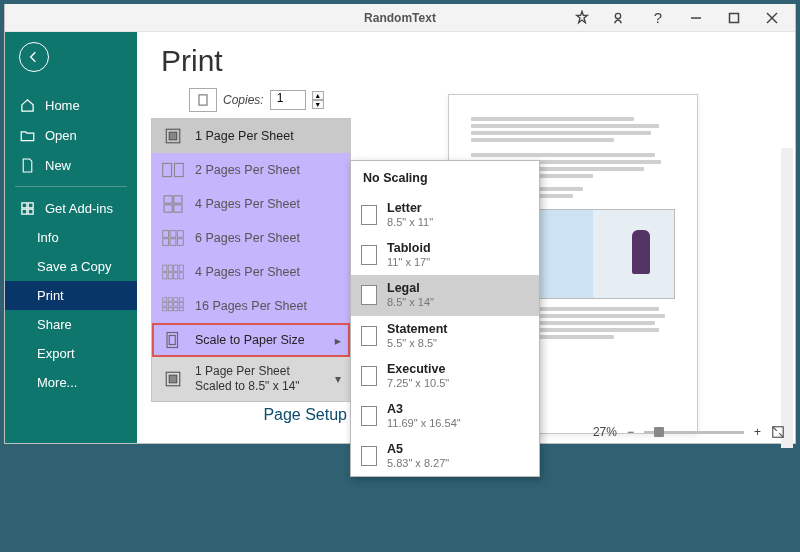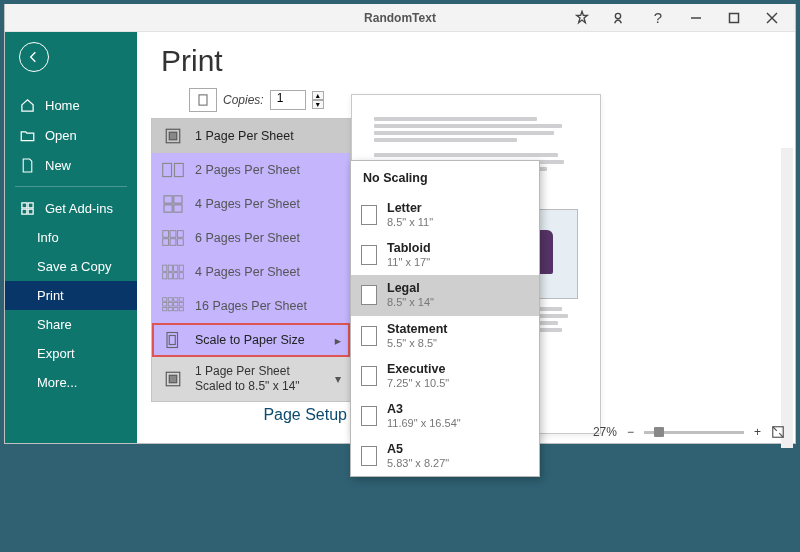--- a/index.html
+++ b/index.html
@@ -151,20 +151,21 @@
     display: flex; align-items: center; justify-content: center;
   }
   .page-setup { text-align:right; padding-right:4px; margin-top:4px; }
   .page-setup a { color:#0c4a6e; font-size:16px; }
   .preview-col {
     flex: 1;
     background: #fff;
     position: relative;
     display: flex;
     flex-direction: column;
+    align-items: center;
   }
   .preview-page {
     margin-top: 6px;
     width: 250px;
     height: 340px;
     background: #fff;
     border: 1px solid #c9c9c9;
     box-shadow: 0 2px 6px rgba(0,0,0,0.08);
     padding: 22px;
     position: relative;

